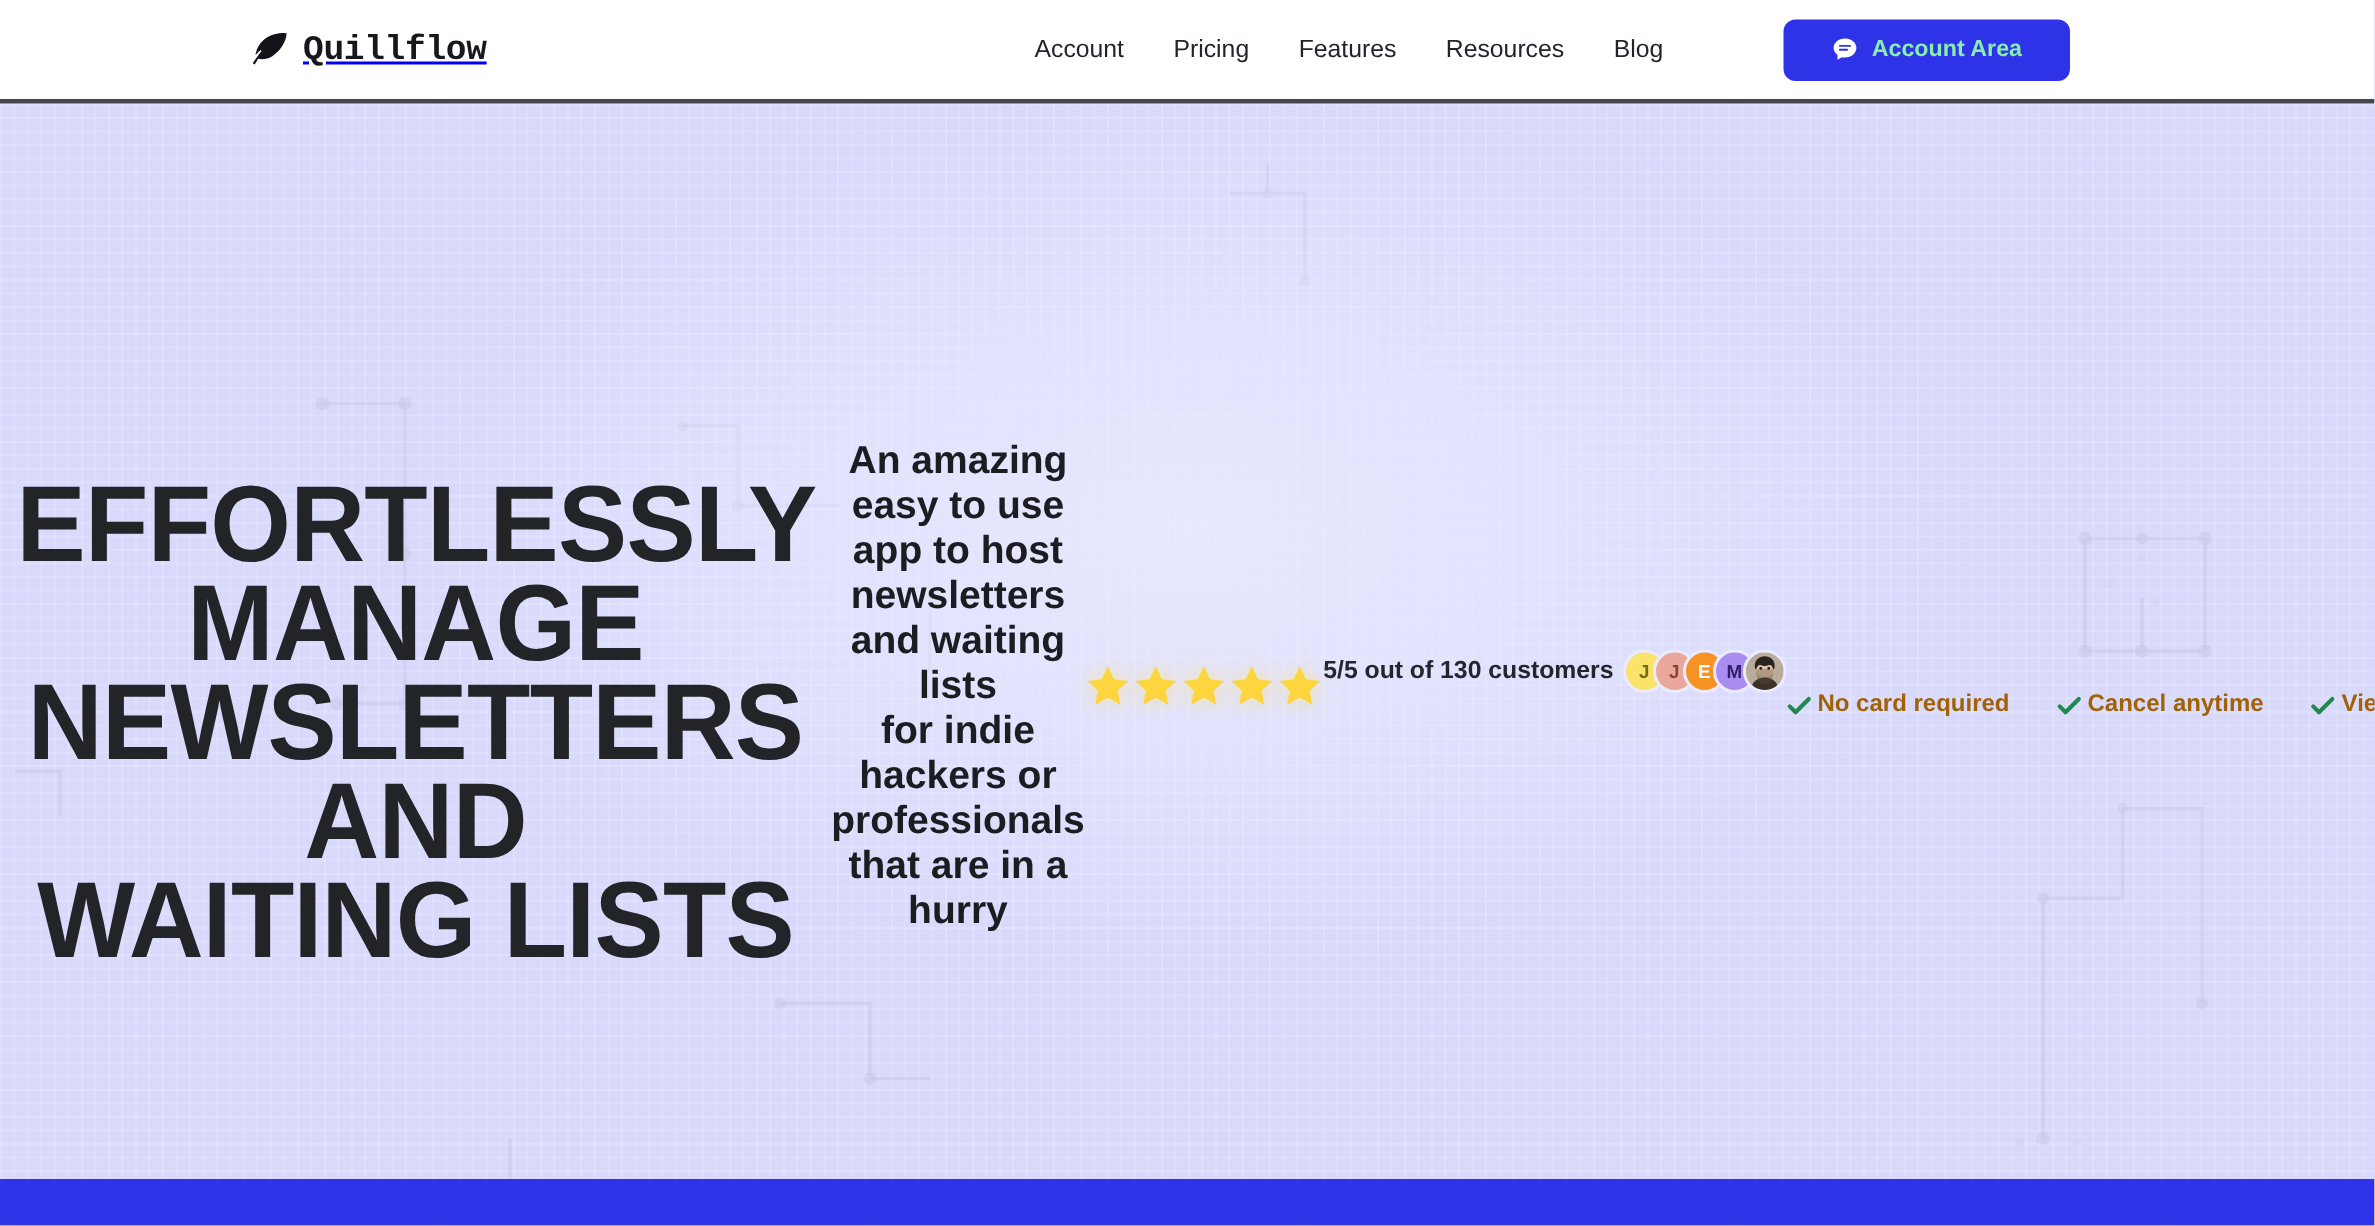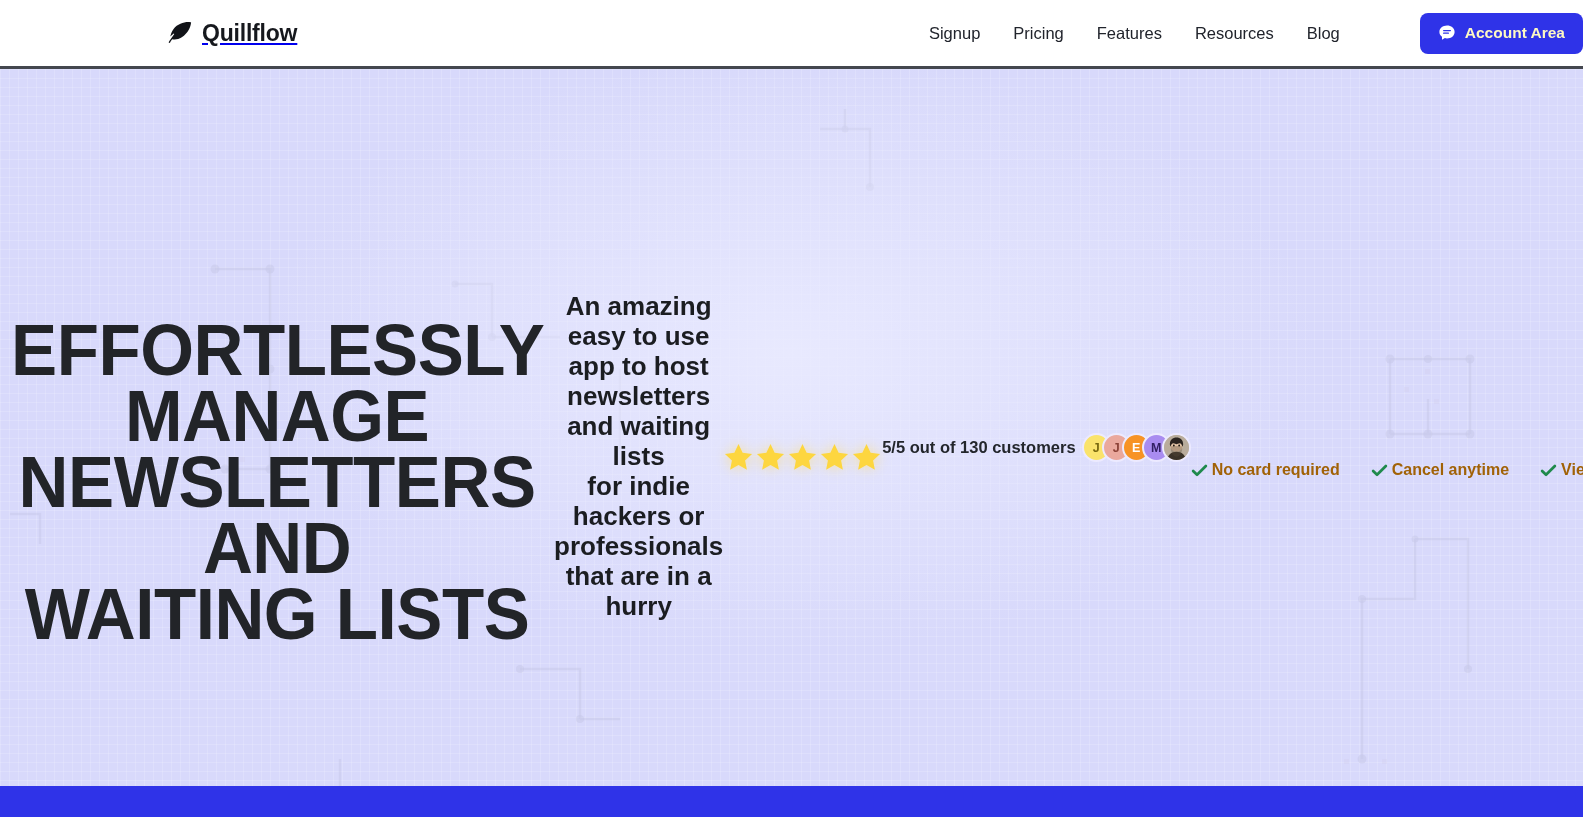--- a/index.html
+++ b/index.html
@@ -58,20 +58,21 @@
     border-bottom: 3px solid #44474f;
     display: flex;
     align-items: center;
     z-index: 20;
   }
   .brand {
     display: flex;
     align-items: center;
     gap: 9px;
     margin-left: 167px;
+    font-family: Liberation Mono, monospace;
   }
   .brand-mark { width: 26px; height: 26px; display: block; }
   .brand-name {
     font-size: 23px;
     font-weight: bold;
     color: #16181d;
     letter-spacing: -.2px;
   }
   .nav {
     margin-left: auto;
@@ -80,26 +81,27 @@
     gap: 33px;
   }
   .nav-link {
     font-size: 16.5px;
     color: #21242c;
     text-decoration: none;
     white-space: nowrap;
   }
   .account-btn {
     margin-left: 47px;
+    margin-right: 203px;
     background: #2f33e8;
-    color: #fef9c3;
+    color: #86efac;
     border: none;
     border-radius: 8px;
     height: 41px;
-    padding: 0 18px;
+    padding: 0 32px;
     display: inline-flex;
     align-items: center;
     gap: 9px;
     font-size: 15.5px;
     font-weight: bold;
     font-family: "Liberation Sans", sans-serif;
     cursor: pointer;
     white-space: nowrap;
   }
   .account-btn svg { display: block; }
@@ -298,21 +300,21 @@
 <header class="site-header">
 
   <a class="brand" href="#">
     <svg class="brand-mark" viewBox="0 0 26 26" aria-hidden="true">
       <path d="M23.5 2.2C19 1.2 10.8 3.3 6.6 8.9c-2 2.7-2.9 5.6-3.3 7.7l3.4-3.2.6.6-4.6 6.4c-.4.6-.9 1.5-1.1 2l1.3.6c.2-.5.6-1.3 1-1.9l1.3-1.9c2.3.5 6.3.4 9.6-1.9 6.2-4.3 9-10.3 9.3-15.1z" fill="#111318"></path>
     </svg>
     <span class="brand-name">Quillflow</span>
   </a>
 
   <nav class="nav">
-    <a class="nav-link" href="#">Signup</a>
+    <a class="nav-link" href="#">Account</a>
     <a class="nav-link" href="#">Pricing</a>
     <a class="nav-link" href="#">Features</a>
     <a class="nav-link" href="#">Resources</a>
     <a class="nav-link" href="#">Blog</a>
 
     <button class="account-btn">
       <svg width="18" height="18" viewBox="0 0 18 18" aria-hidden="true">
         <path d="M9 1.6c-4.2 0-7.6 2.8-7.6 6.3 0 1.9 1 3.6 2.6 4.8v3.1l2.9-1.7c.7.2 1.4.3 2.1.3 4.2 0 7.6-2.8 7.6-6.5S13.2 1.6 9 1.6z" fill="#ffffff"></path>
         <g stroke="#2f33e8" stroke-width="1.25" stroke-linecap="round">
           <line x1="5.6" y1="6.6" x2="12.4" y2="6.6"></line>

